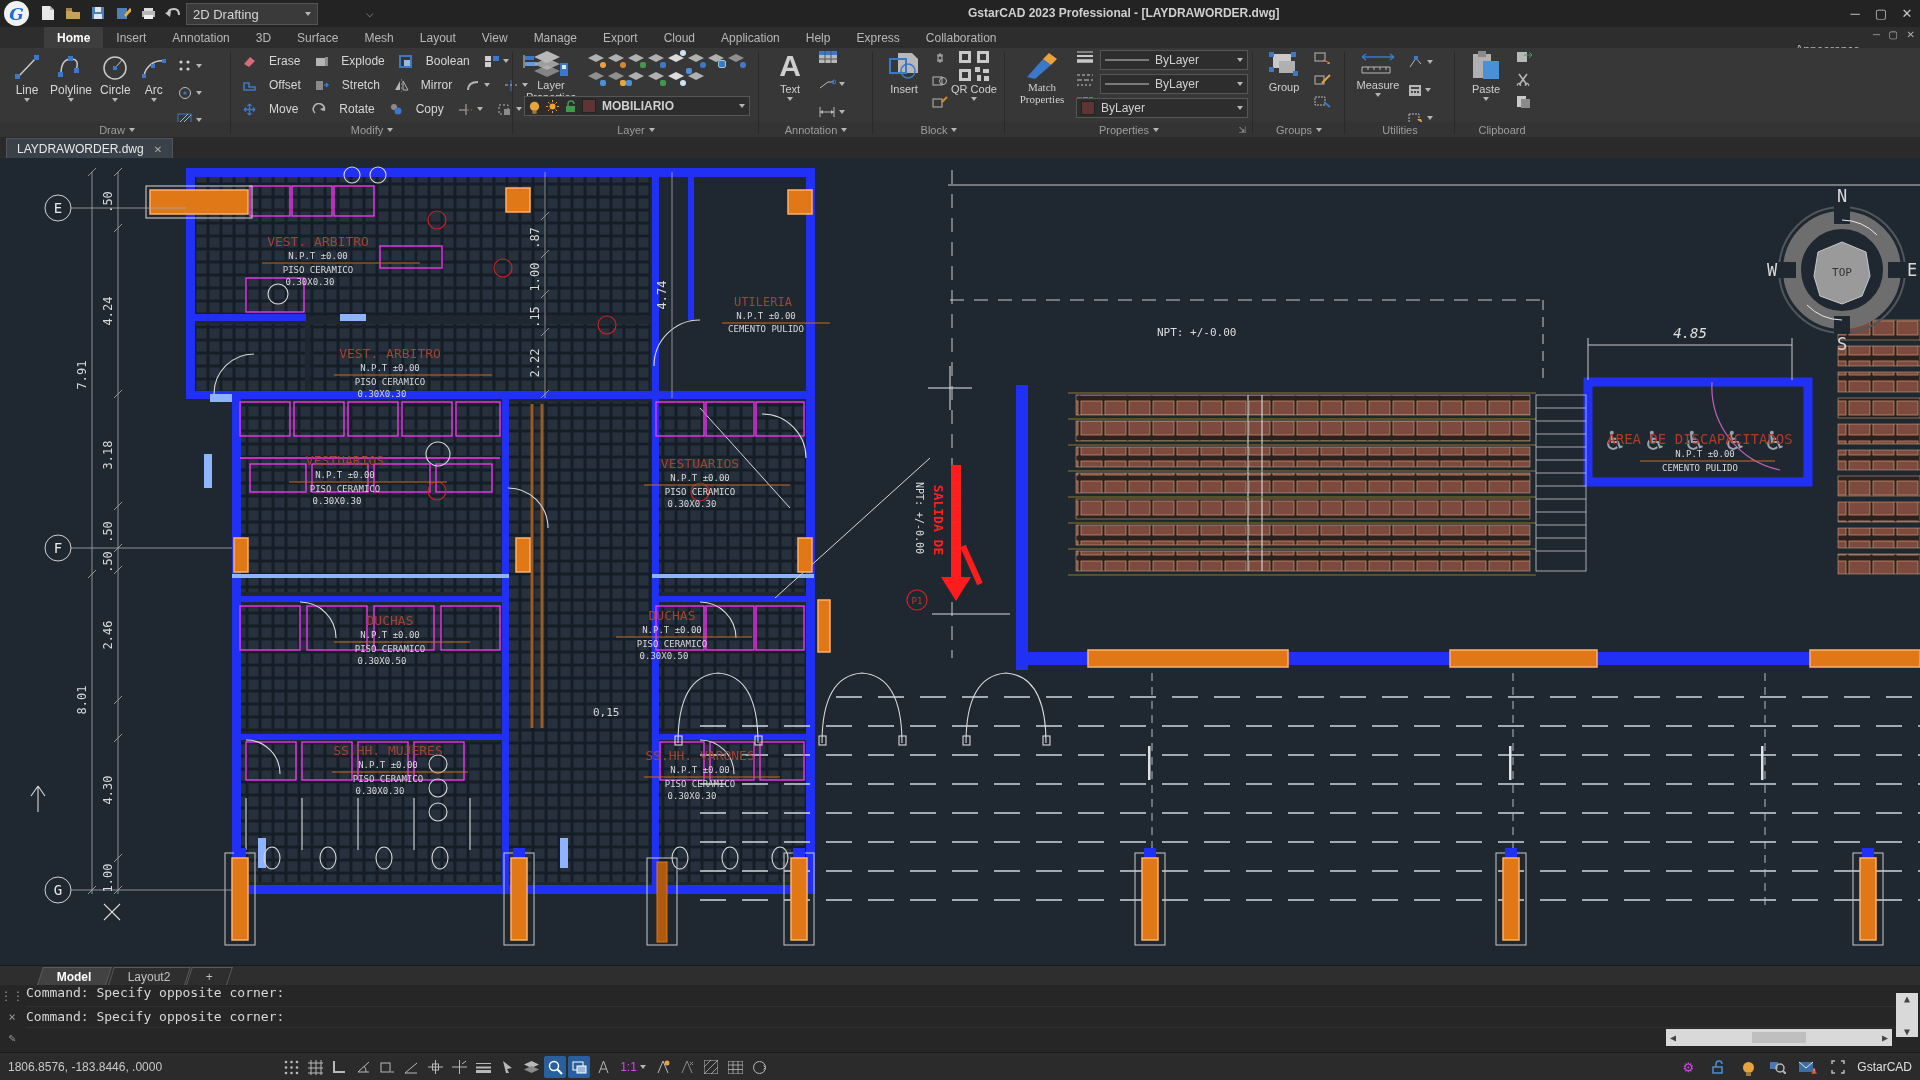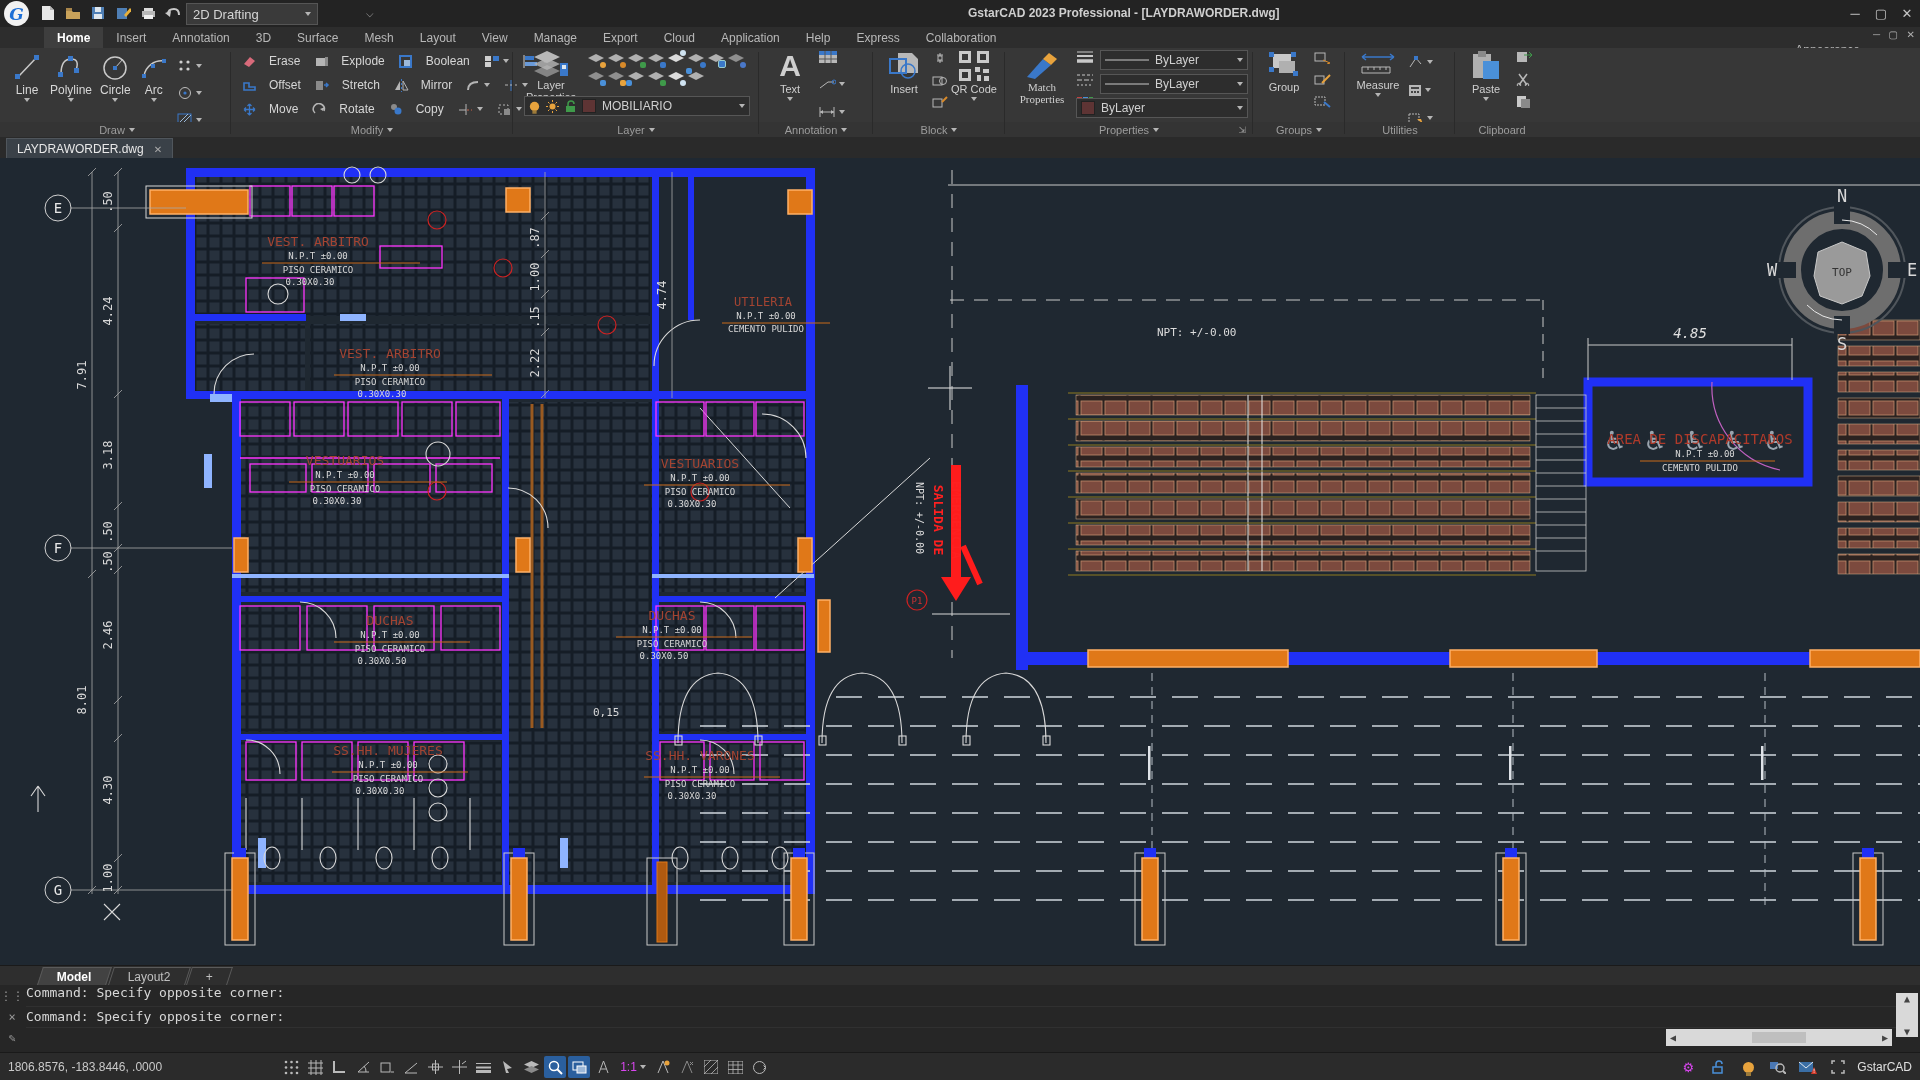--- a/index.html
+++ b/index.html
@@ -447,21 +447,21 @@
             </svg>
             <span class="dot" style="right:0;bottom:0;background:#cfe2f0;border-radius:50%;"></span>
           </span>
         <span class="lyrcell">
             <svg width="16" height="11">
               <path d="M8 0 16 4 8 8 0 4Z" fill="#b0b0b0"></path>
             </svg>
             <span class="dot" style="left:0;top:0;background:#4a90d9;"></span>
           </span>
       </div>
-      <div class="abs ctrlbox" style="left:8px;top:48px;width:216px;">
+      <div class="abs ctrlbox" style="left:8px;top:48px;width:216px;font-weight:bold;">
         <span class="bulb" style="transform:scale(.85);"></span>
         <svg width="13" height="13">
             <circle cx="6.5" cy="6.5" r="3" fill="#e8a33d"></circle>
             <g stroke="#e8a33d">
               <line x1="6.5" y1="0" x2="6.5" y2="2"></line>
               <line x1="6.5" y1="11" x2="6.5" y2="13"></line>
               <line x1="0" y1="6.5" x2="2" y2="6.5"></line>
               <line x1="11" y1="6.5" x2="13" y2="6.5"></line>
               <line x1="2" y1="2" x2="3.5" y2="3.5"></line>
               <line x1="9.5" y1="9.5" x2="11" y2="11"></line>

